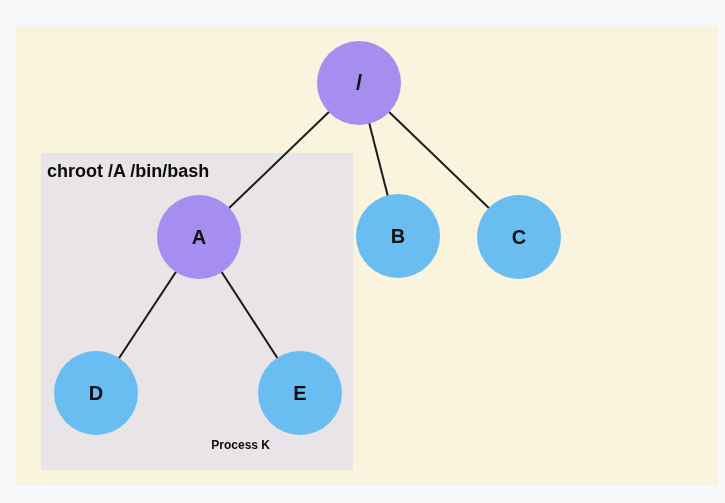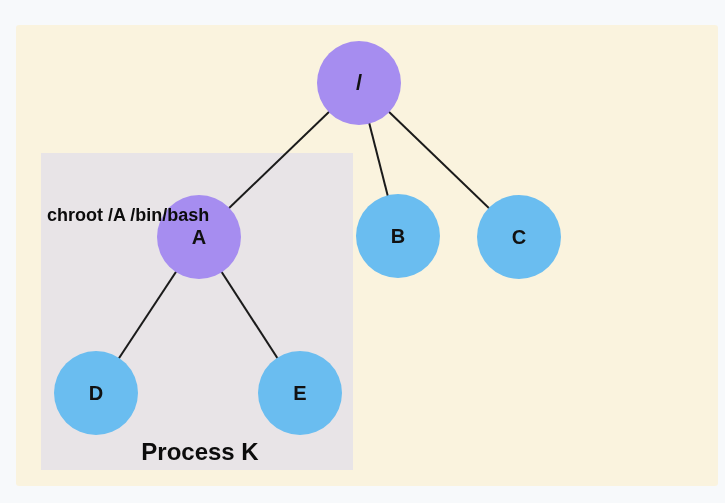--- a/index.html
+++ b/index.html
@@ -60,29 +60,28 @@
   .node-d     { left: 38px;  top: 326px; }
   .node-e     { left: 242px; top: 326px; }
   .chroot-label {
     position: absolute;
     left: 31px;
     top: 136px;
     font-weight: bold;
     font-size: 18px;
     color: #0c0c0c;
     white-space: nowrap;
-    margin-top: 44px;
   }
   .process-label {
     position: absolute;
     top: 413px;
     width: 140px;
-    text-align: center;
+    text-align: right;
     font-weight: bold;
-    font-size: 24px;
+    font-size: 12px;
     color: #0c0c0c;
     white-space: nowrap;
   }
   .process-k { left: 114px; }
   .process-r { left: 556px; }
 </style>
 </head>
 <body>
 
 <div class="canvas">

